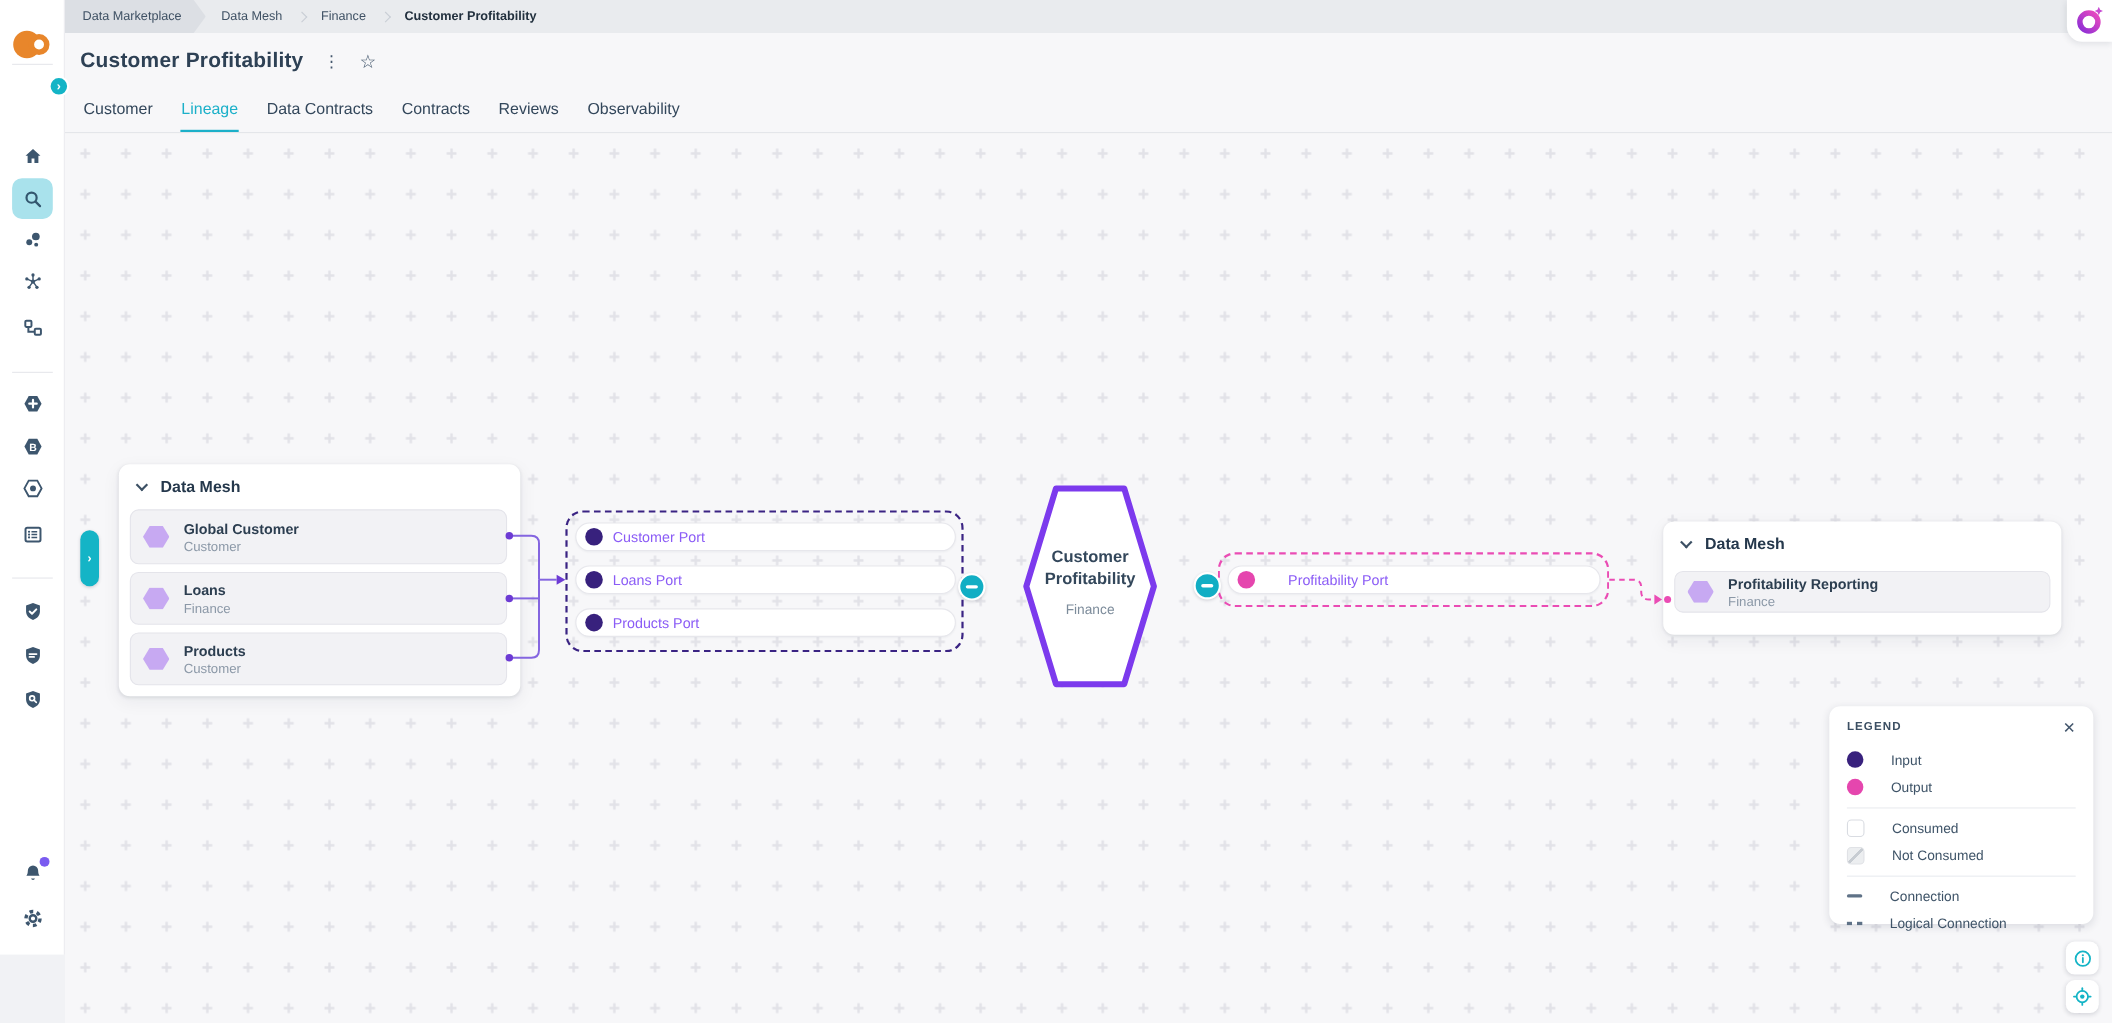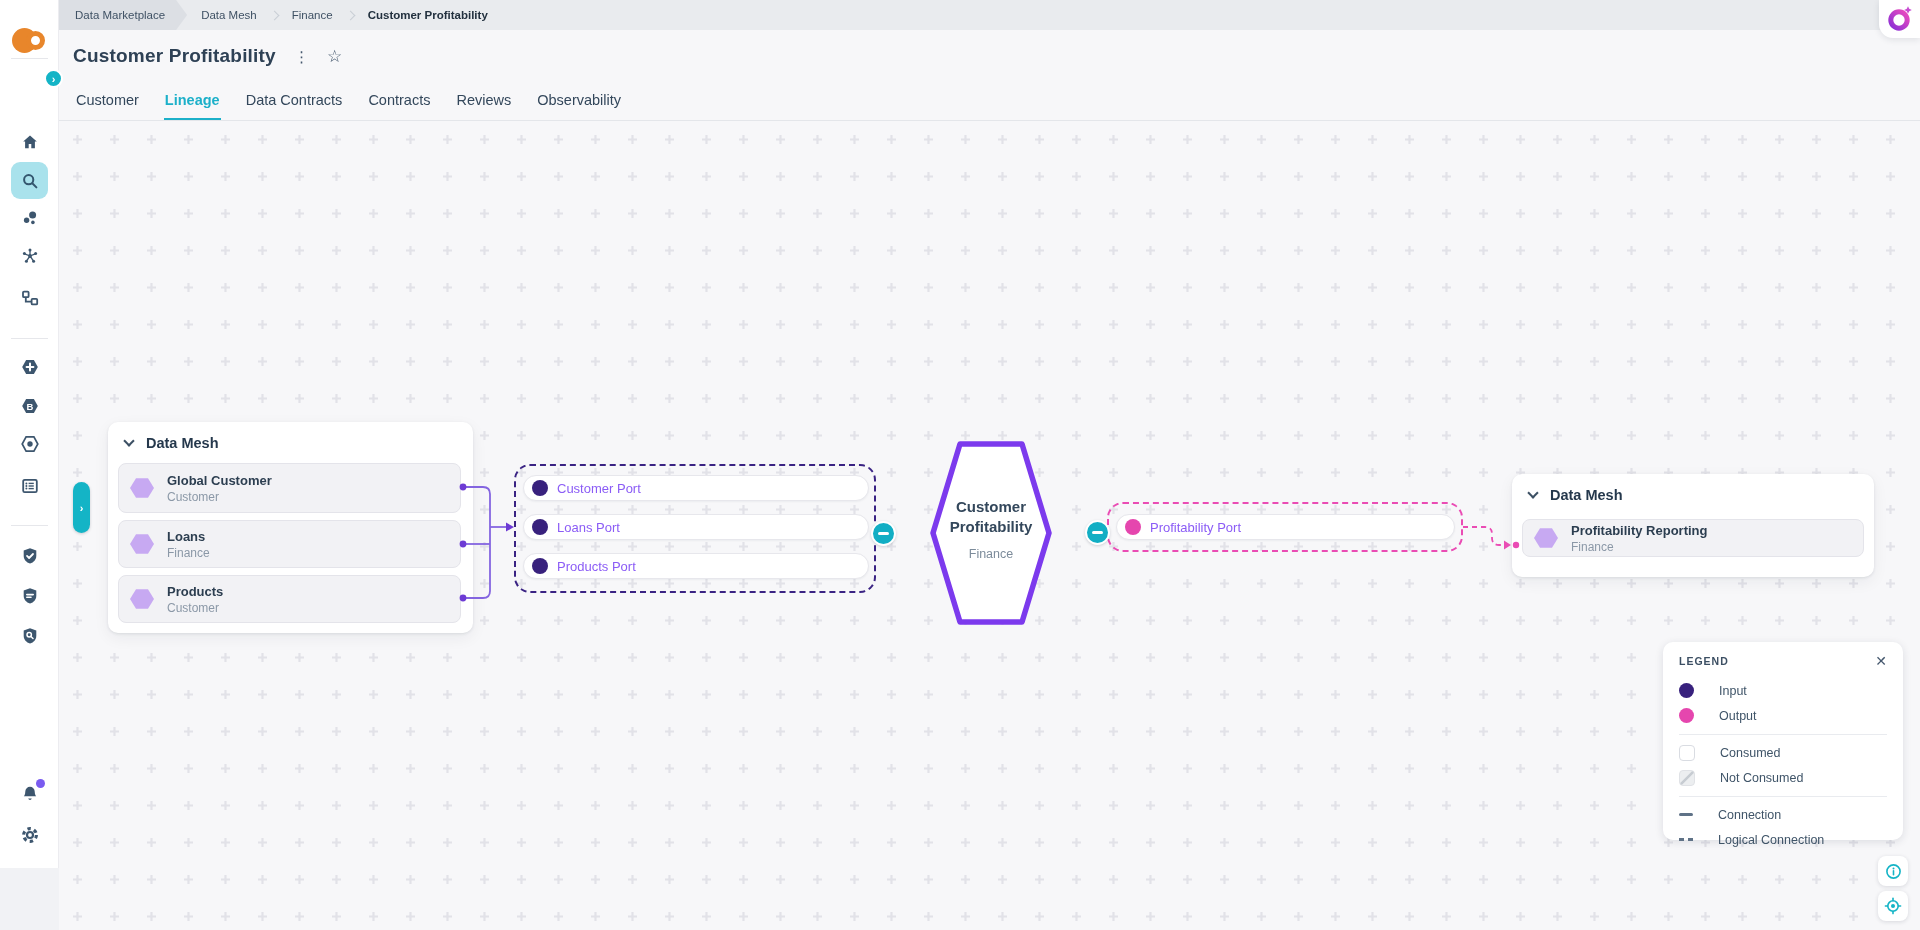--- a/index.html
+++ b/index.html
@@ -35,21 +35,21 @@
 
   
   #header { position:absolute; left:59px; top:30px; width:1861px; height:91px; background:#f7f7f9;
     border-bottom:1px solid #e4e6ea; z-index:10; }
   .title-row { position:absolute; left:14px; top:15px; display:flex; align-items:center; gap:14px; }
   .page-title { font-size:19px; font-weight:bold; color:#2e4155; letter-spacing:.2px; }
   .kebab { color:#44576d; font-size:15px; line-height:15px; cursor:pointer; padding:2px 4px; }
   .star { color:#44576d; font-size:17px; cursor:pointer; }
   .tabs { position:absolute; left:16px; bottom:0; display:flex; gap:24px; }
   .tab { font-size:14.5px; color:#33475b; padding:9px 1px 10px; cursor:pointer; border-bottom:2.5px solid transparent; }
-  .tab.active { color:#1cb0c9; font-weight:bold; border-bottom-color:#1cb0c9; }
+  .tab.active { color:#1cb0c9; font-weight:normal; border-bottom-color:#1cb0c9; }
 
   
   #canvas { position:absolute; left:59px; top:121px; width:1861px; height:809px; background:#f7f7f9; overflow:hidden; }
   #canvas svg.layer { position:absolute; left:0; top:0; pointer-events:none; }
   .card { position:absolute; background:#fff; border-radius:10px;
     box-shadow:0 1px 3px rgba(25,35,55,.10), 0 5px 16px rgba(25,35,55,.06); }
   .grp-head { display:flex; align-items:center; gap:13px; padding:13px 0 0 17px; }
   .chev-down { width:8px; height:8px; border-right:2px solid #3c5064; border-bottom:2px solid #3c5064;
     transform:rotate(45deg); margin-top:-4px; cursor:pointer; }
   .grp-title { font-size:14.5px; font-weight:bold; color:#25384c; }
@@ -329,21 +329,21 @@
     <div class="hex-text">
       <div class="hex-name">Customer Profitability</div>
       <div class="hex-domain">Finance</div>
     </div>
   </div>
   <div class="minus-btn" style="left:1026px; top:399px;">
       <i></i>
     </div>
 
   <div class="dash-box dash-pink" style="left:1048px; top:381px; width:356px; height:50px;"></div>
-  <div class="port-pill" style="left:1057px; top:393px; width:339px;">
+  <div class="port-pill" style="left:1057px; top:393px; width:339px;gap:21px;">
     <span class="port-dot" style="background:#e546ae"></span>
     <span class="port-label">Profitability Port</span>
   </div>
 
   <div class="card" style="left:1453px; top:353px; width:362px; height:103px;">
     <div class="grp-head">
       <span class="chev-down"></span>
       <span class="grp-title">Data Mesh</span>
     </div>
     <div class="asset-row" style="top:45px; height:38px; width:342px;">

